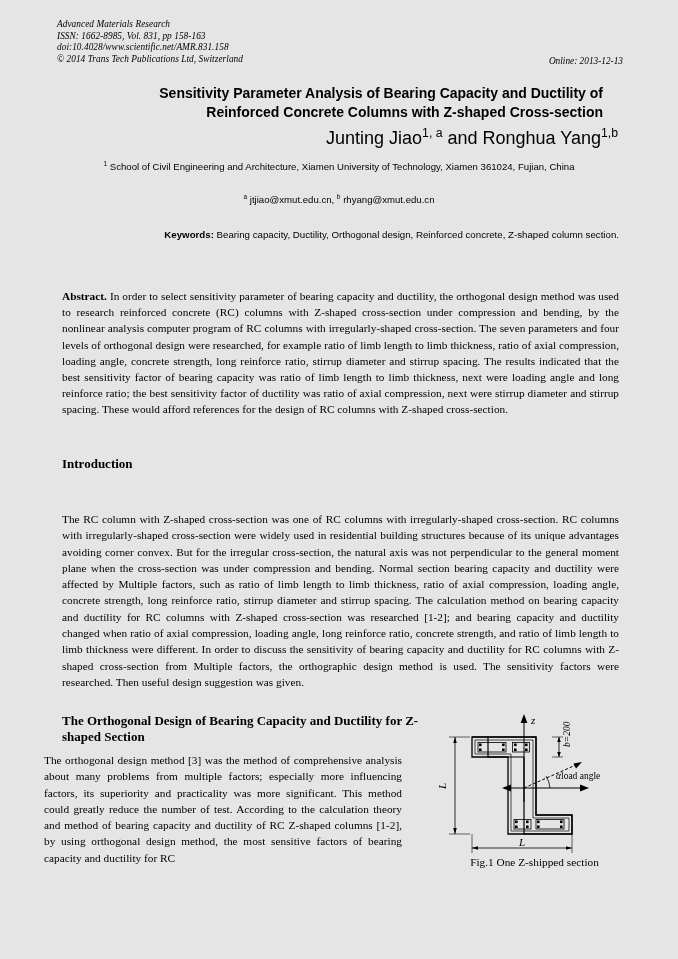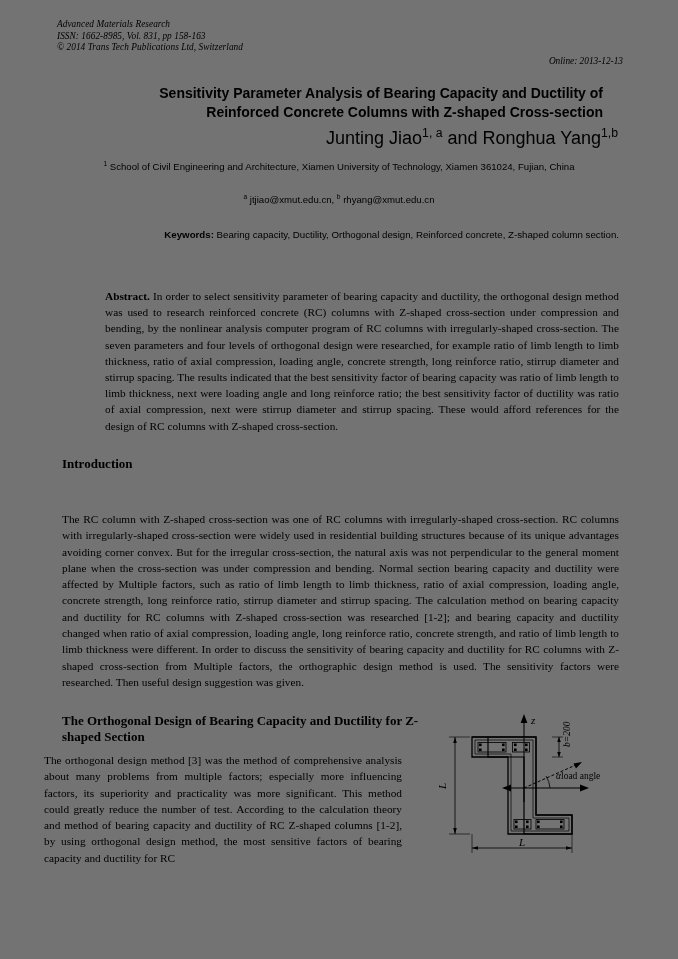--- a/index.html
+++ b/index.html
@@ -8,21 +8,21 @@
     background: #8a8a8a;
   }
   body {
     display: flex;
     justify-content: center;
   }
   .page {
     position: relative;
     width: 678px;
     height: 959px;
-    background: #737373;
+    background: #e5e5e5;
     overflow: hidden;
     font-family: "Liberation Serif", serif;
     color: #000000;
     box-sizing: border-box;
   }
 
   
   .masthead {
     position: absolute;
     left: 57px;
@@ -113,21 +113,20 @@
   
   .abstract {
     position: absolute;
     left: 62px;
     right: 59px;
     top: 288px;
     font-family: "Liberation Serif", serif;
     font-size: 11.3px;
     line-height: 16.2px;
     text-align: justify;
-    margin-left: 43px;
   }
   .abstract b { font-weight: bold; }
 
   
   .h-section {
     position: absolute;
     font-family: Liberation Serif, serif;
     font-weight: bold;
     font-size: 13px;
     line-height: 15px;
@@ -184,20 +183,21 @@
 </style>
 </head>
 <body>
 
 <div class="page">
 
   <div class="masthead">
     <div class="left">
       <div>Advanced Materials Research</div>
       <div>ISSN: 1662-8985, Vol. 831, pp 158-163</div>
+      <div>doi:10.4028/www.scientific.net/AMR.831.158</div>
       <div>© 2014 Trans Tech Publications Ltd, Switzerland</div>
     </div>
     <div class="right">Online: 2013-12-13</div>
   </div>
 
   <div class="title">
     <div>Sensitivity Parameter Analysis of Bearing Capacity and Ductility of</div>
     <div>Reinforced Concrete Columns with Z-shaped Cross-section</div>
   </div>
 
@@ -307,14 +307,15 @@
       <text x="138" y="42" font-family="Liberation Serif, serif" font-size="9.5" font-style="italic" fill="#000" transform="rotate(-90 138 42)">b=200</text>
 
       <text x="14" y="84" font-family="Liberation Serif, serif" font-size="11" font-style="italic" fill="#000" transform="rotate(-90 14 84)">L</text>
 
       <text x="87" y="141" font-family="Liberation Serif, serif" font-size="11" font-style="italic" fill="#000">L</text>
 
       <text x="124" y="74" font-family="Liberation Serif, serif" font-size="9.5" fill="#000"><tspan font-style="italic">α</tspan><tspan>load angle</tspan></text>
     </svg>
   </div>
 
+  <div class="fig-caption">Fig.1 One Z-shipped section</div>
 
 </div>
 
 </body></html>

